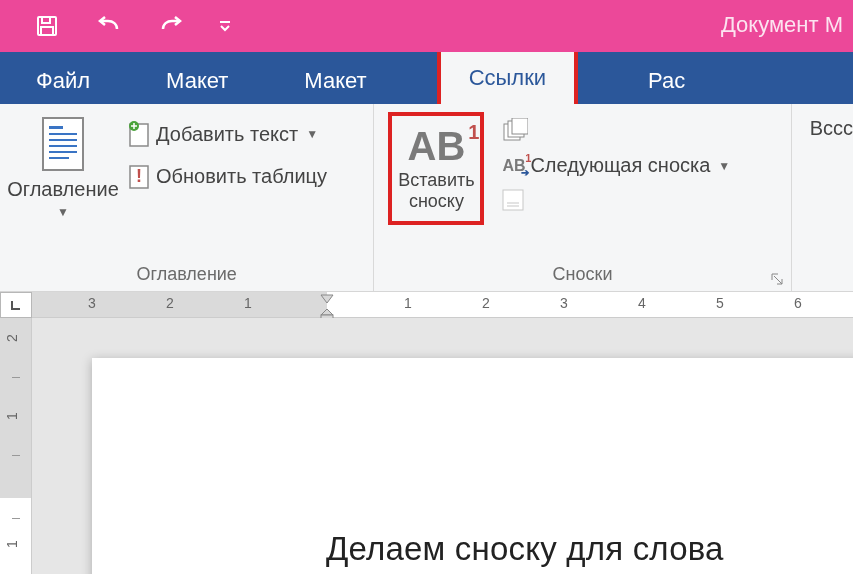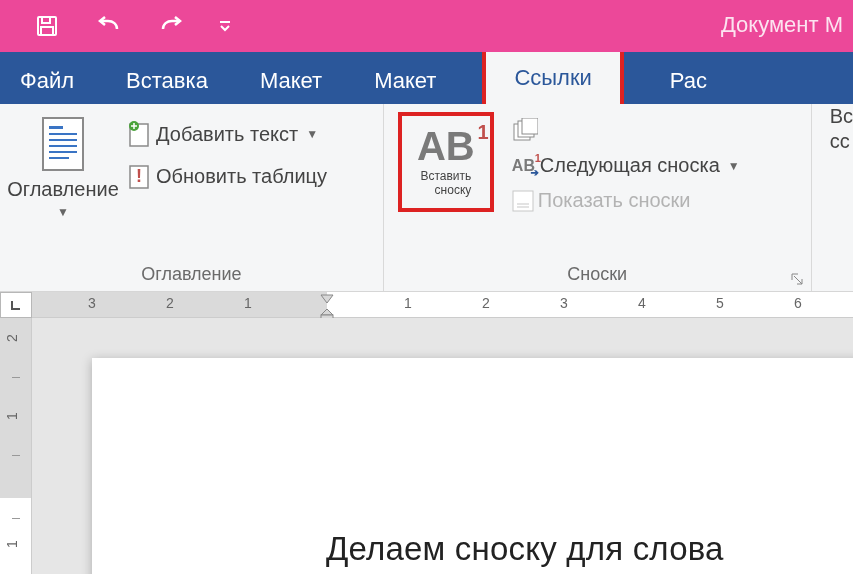--- a/index.html
+++ b/index.html
@@ -3,21 +3,21 @@
 <meta charset="utf-8">
 <style>
   * { box-sizing: border-box; margin: 0; padding: 0; font-family: "Segoe UI", Arial, sans-serif; }
   body { width: 853px; height: 574px; overflow: hidden; background: #fff; }
 
   .titlebar { height: 52px; background: #ec4899; color: #fff; display: flex; align-items: center; position: relative; }
   .qat { display: flex; align-items: center; gap: 28px; padding-left: 30px; }
   .qat-item { width: 34px; height: 34px; display: flex; align-items: center; justify-content: center; cursor: pointer; }
   .doc-title { position: absolute; right: 10px; top: 12px; font-size: 22px; color: rgba(255,255,255,.85); }
 
-  .tabbar { height: 52px; background: #2b579a; display: flex; align-items: flex-end; padding-left: 14px; gap: 40px; }
+  .tabbar { height: 52px; background: #2b579a; display: flex; align-items: flex-end; padding-left: 30px; gap: 64px; }
   .tab { color: #fff; font-size: 22px; padding: 10px 6px; cursor: pointer; white-space: nowrap; }
   .tab.highlight-box { border: 4px solid #d22; background: #f5f6f7; color: #2b579a; padding: 13px 28px; margin-bottom:-4px;}
 
   .ribbon { height: 188px; background: #f5f6f7; border-bottom: 1px solid #d6d6d6; display: flex; position: relative; }
   .ribbon-group { display: flex; flex-direction: column; justify-content: space-between; border-right: 1px solid #d9d9d9; padding: 8px 14px 4px 14px; position: relative; }
   .group-label { text-align: center; font-size: 18px; color: #6b6b6b; padding: 4px 0 2px 0; }
   .group-body { flex: 1; display: flex; align-items: flex-start; gap: 10px; }
 
   
   .toc-big { width: 70px; display:flex; flex-direction:column; align-items:center; cursor:pointer; margin-top:8px;}
@@ -26,30 +26,30 @@
   .toc-big .drop-arrow { font-size:12px; color:#666; margin-top:4px;}
   .toc-side { display:flex; flex-direction:column; gap:14px; margin-top:8px;}
   .hbtn { display:flex; align-items:center; gap:4px; font-size:20px; color:#444; cursor:pointer; white-space:nowrap;}
   .hbtn svg { flex-shrink:0;}
   .hbtn .caret { font-size:12px; color:#666; margin-left:4px;}
 
   
   .footnote-big { width:96px; display:flex; flex-direction:column; align-items:center; cursor:pointer; padding:10px 0; border:4px solid #d22; }
   .footnote-big .ab { font-size:40px; font-weight:600; color:#7a7a7a; position:relative; line-height:1;}
   .footnote-big .ab .sup1 { position:absolute; top:-4px; right:-14px; font-size:20px; color:#c0504d;}
-  .footnote-big .lbl { font-size:12px; color:#444; text-align:right; line-height:1.15; margin-top:4px;}
+  .footnote-big .lbl { font-size:18px; color:#444; text-align:center; line-height:1.15; margin-top:4px;}
   .footnote-side { display:flex; flex-direction:column; gap:12px; margin-top:6px; margin-left:8px;}
   .hbtn.disabled { color:#b3b3b3; cursor:default;}
   .ab-small { font-size:16px; font-weight:600; color:#7a7a7a; position:relative; display:inline-block; width:24px;}
   .ab-small .sup1 { position:absolute; top:-5px; right:-5px; font-size:11px; color:#c0504d;}
   .ab-small .arrow { position:absolute; bottom:-3px; right:-3px; font-size:10px; color:#2b579a;}
   .dialog-launcher { position:absolute; bottom:6px; right:6px; width:14px; height:14px; cursor:pointer;}
 
   
-  .right-partial { padding:0 0 4px 18px; display:flex; flex-direction:column; justify-content:flex-start; }
+  .right-partial { padding:12px 0 4px 18px; display:flex; flex-direction:row; justify-content:flex-start; }
   .right-partial .txt { font-size:20px; color:#444; line-height:1.25;}
 
   
   .hruler-bar { height:26px; background:#fff; display:flex; border-bottom:1px solid #ccc;}
   .corner-box { width:32px; height:26px; background:#fff; border:1px solid #b7b7b7; display:flex; align-items:center; justify-content:center; font-size:13px; color:#666;}
   .hruler { flex:1; position:relative; background:#fff;}
   .hruler .shade { position:absolute; left:0; top:0; height:100%; background:#dadada;}
   .hruler .num { position:absolute; top:3px; font-size:14px; color:#666; transform:translateX(-50%);}
   .indent-top { position:absolute; top:-2px; transform:translateX(-50%);}
   .indent-bot { position:absolute; top:14px; transform:translateX(-50%);}
@@ -93,21 +93,20 @@
           <path d="M2 3h10"></path>
           <path d="M3 7l4 4 4-4"></path>
         </svg>
     </div>
   </div>
   <div class="doc-title">Документ M</div>
 </div>
 
 <div class="tabbar">
   <div class="tab">Файл</div>
-  <div class="tab">Вставка</div>
   <div class="tab">Макет</div>
   <div class="tab">Макет</div>
   <div class="tab highlight-box">Ссылки</div>
   <div class="tab">Рас</div>
 </div>
 
 <div class="ribbon">
 
   <div class="ribbon-group" style="width:384px;">
     <div class="group-body">
@@ -169,21 +168,20 @@
           <span class="ab-small">AB<span class="sup1">1</span><span class="arrow">➔</span></span>
           <span>Следующая сноска</span>
           <span class="caret">▼</span>
         </div>
         <div class="hbtn disabled">
           <svg width="22" height="22" viewBox="0 0 22 22">
               <rect x="1" y="1" width="20" height="20" fill="#fff" stroke="#c7c7c7"></rect>
               <line x1="5" y1="14" x2="17" y2="14" stroke="#c7c7c7"></line>
               <line x1="5" y1="17" x2="17" y2="17" stroke="#c7c7c7"></line>
             </svg>
-          <span>Показать сноски</span>
         </div>
       </div>
     </div>
     <div class="group-label">Сноски</div>
     <div class="dialog-launcher">
       <svg width="12" height="12" viewBox="0 0 12 12">
           <path d="M1 1h6M1 1v6" stroke="#888" stroke-width="1"></path>
           <path d="M3 3l8 8M11 6v5h-5" stroke="#888" stroke-width="1" fill="none"></path>
         </svg>
     </div>

